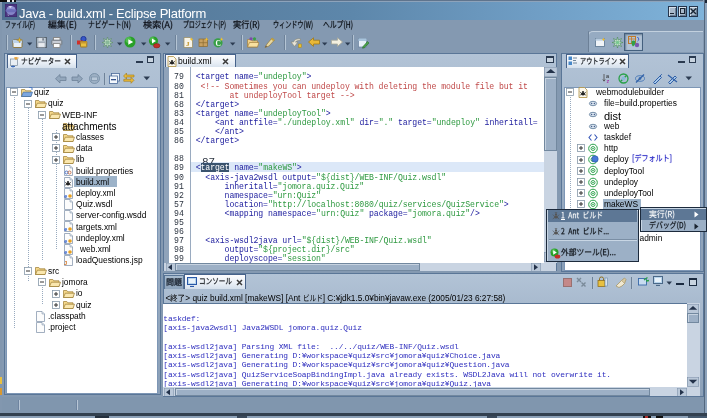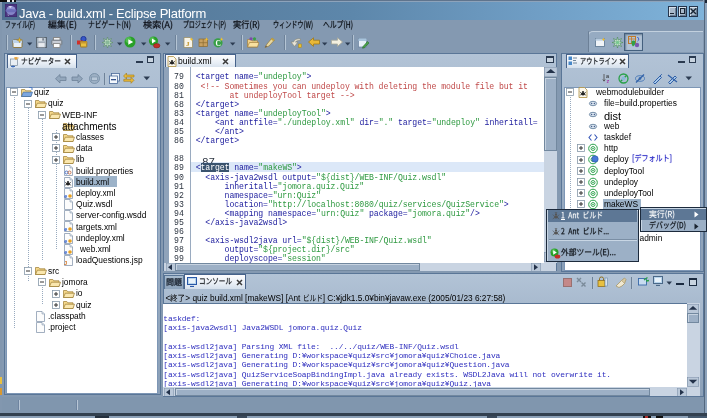--- a/index.html
+++ b/index.html
@@ -456,26 +456,25 @@
     <div class="abs mono" style="left:174px;top:156px;height:9px;font-size:11px;color:#2c3440;margin-left:28px;">87</div>
     <div class="abs mono" style="left:174px;top:154.29999999999998px;height:9px;font-size:8.2px;color:#2c3440;">88</div>
     <div class="abs mono" style="left:174px;top:163.4px;height:9px;font-size:8.2px;color:#2c3440;">89</div>
     <div class="abs mono" style="left:190.9px;top:163.4px;height:9.1px;font-size:8.2px;letter-spacing:-0.1px;width:352.6px;overflow:hidden"><span style="color:#2323a0"> </span><span style="color:#2323a0">&lt;</span><span style="background:#3a536e;color:#fff">target</span><span style="color:#2323a0"> name=</span><span style="color:#2e9940">"makeWS"</span><span style="color:#2323a0">&gt;</span></div>
     <div class="abs mono" style="left:174px;top:172.49999999999997px;height:9px;font-size:8.2px;color:#2c3440;">90</div>
     <div class="abs mono" style="left:190.9px;top:172.49999999999997px;height:9.1px;font-size:8.2px;letter-spacing:-0.1px;width:352.6px;overflow:hidden"><span style="color:#2323a0">   </span><span style="color:#2323a0">&lt;axis-java2wsdl</span><span style="color:#2323a0"> output=</span><span style="color:#2e9940">"${dist}/WEB-INF/Quiz.wsdl"</span></div>
     <div class="abs mono" style="left:174px;top:181.6px;height:9px;font-size:8.2px;color:#2c3440;">91</div>
     <div class="abs mono" style="left:190.9px;top:181.6px;height:9.1px;font-size:8.2px;letter-spacing:-0.1px;width:352.6px;overflow:hidden"><span style="color:#2323a0">       </span><span style="color:#2323a0">inheritall=</span><span style="color:#2e9940">"jomora.quiz.Quiz"</span></div>
     <div class="abs mono" style="left:174px;top:190.7px;height:9px;font-size:8.2px;color:#2c3440;">92</div>
     <div class="abs mono" style="left:190.9px;top:190.7px;height:9.1px;font-size:8.2px;letter-spacing:-0.1px;width:352.6px;overflow:hidden"><span style="color:#2323a0">       </span><span style="color:#2323a0">namespace=</span><span style="color:#2e9940">"urn:Quiz"</span></div>
-    <div class="abs mono" style="left:174px;top:199.79999999999998px;height:9px;font-size:8.2px;color:#2c3440;">93</div>
+    <div class="abs mono" style="left:174px;top:199.79999999999998px;height:9px;font-size:8.2px;color:#2c3440;">57</div>
     <div class="abs mono" style="left:190.9px;top:199.79999999999998px;height:9.1px;font-size:8.2px;letter-spacing:-0.1px;width:352.6px;overflow:hidden"><span style="color:#2323a0">       </span><span style="color:#2323a0">location=</span><span style="color:#2e9940">"http://localhost:8080/quiz/services/QuizService"</span><span style="color:#2323a0">&gt;</span></div>
     <div class="abs mono" style="left:174px;top:208.9px;height:9px;font-size:8.2px;color:#2c3440;">94</div>
     <div class="abs mono" style="left:190.9px;top:208.9px;height:9.1px;font-size:8.2px;letter-spacing:-0.1px;width:352.6px;overflow:hidden"><span style="color:#2323a0">       </span><span style="color:#2323a0">&lt;mapping</span><span style="color:#2323a0"> namespace=</span><span style="color:#2e9940">"urn:Quiz"</span><span style="color:#2323a0"> package=</span><span style="color:#2e9940">"jomora.quiz"</span><span style="color:#2323a0">/&gt;</span></div>
     <div class="abs mono" style="left:174px;top:217.99999999999997px;height:9px;font-size:8.2px;color:#2c3440;">95</div>
-    <div class="abs mono" style="left:190.9px;top:217.99999999999997px;height:9.1px;font-size:8.2px;letter-spacing:-0.1px;width:352.6px;overflow:hidden"><span style="color:#2323a0">   </span><span style="color:#2323a0">&lt;/axis-java2wsdl&gt;</span></div>
     <div class="abs mono" style="left:174px;top:227.1px;height:9px;font-size:8.2px;color:#2c3440;">96</div>
     <div class="abs mono" style="left:174px;top:236.19999999999996px;height:9px;font-size:8.2px;color:#2c3440;">97</div>
     <div class="abs mono" style="left:190.9px;top:236.19999999999996px;height:9.1px;font-size:8.2px;letter-spacing:-0.1px;width:352.6px;overflow:hidden"><span style="color:#2323a0">   </span><span style="color:#2323a0">&lt;axis-wsdl2java</span><span style="color:#2323a0"> url=</span><span style="color:#2e9940">"${dist}/WEB-INF/Quiz.wsdl"</span></div>
     <div class="abs mono" style="left:174px;top:245.29999999999998px;height:9px;font-size:8.2px;color:#2c3440;">98</div>
     <div class="abs mono" style="left:190.9px;top:245.29999999999998px;height:9.1px;font-size:8.2px;letter-spacing:-0.1px;width:352.6px;overflow:hidden"><span style="color:#2323a0">       </span><span style="color:#2323a0">output=</span><span style="color:#2e9940">"${project.dir}/src"</span></div>
     <div class="abs mono" style="left:174px;top:254.4px;height:9px;font-size:8.2px;color:#2c3440;">99</div>
     <div class="abs mono" style="left:190.9px;top:254.4px;height:9.1px;font-size:8.2px;letter-spacing:-0.1px;width:352.6px;overflow:hidden"><span style="color:#2323a0">       </span><span style="color:#2323a0">deployscope=</span><span style="color:#2e9940">"session"</span></div>
     <div class="abs" style="left:543.5px;top:66.5px;width:13.5px;height:196px;background:#c9d4e2"></div>
     <svg class="abs" style="left:543.5px;top:66.5px" width="13.5" height="10" viewBox="0 0 10 10" preserveAspectRatio="none">
       <rect x="0.2" y="0.2" width="9.6" height="9.6" fill="#b9c7d8" stroke="#7a8ea6" stroke-width="0.6"></rect>

